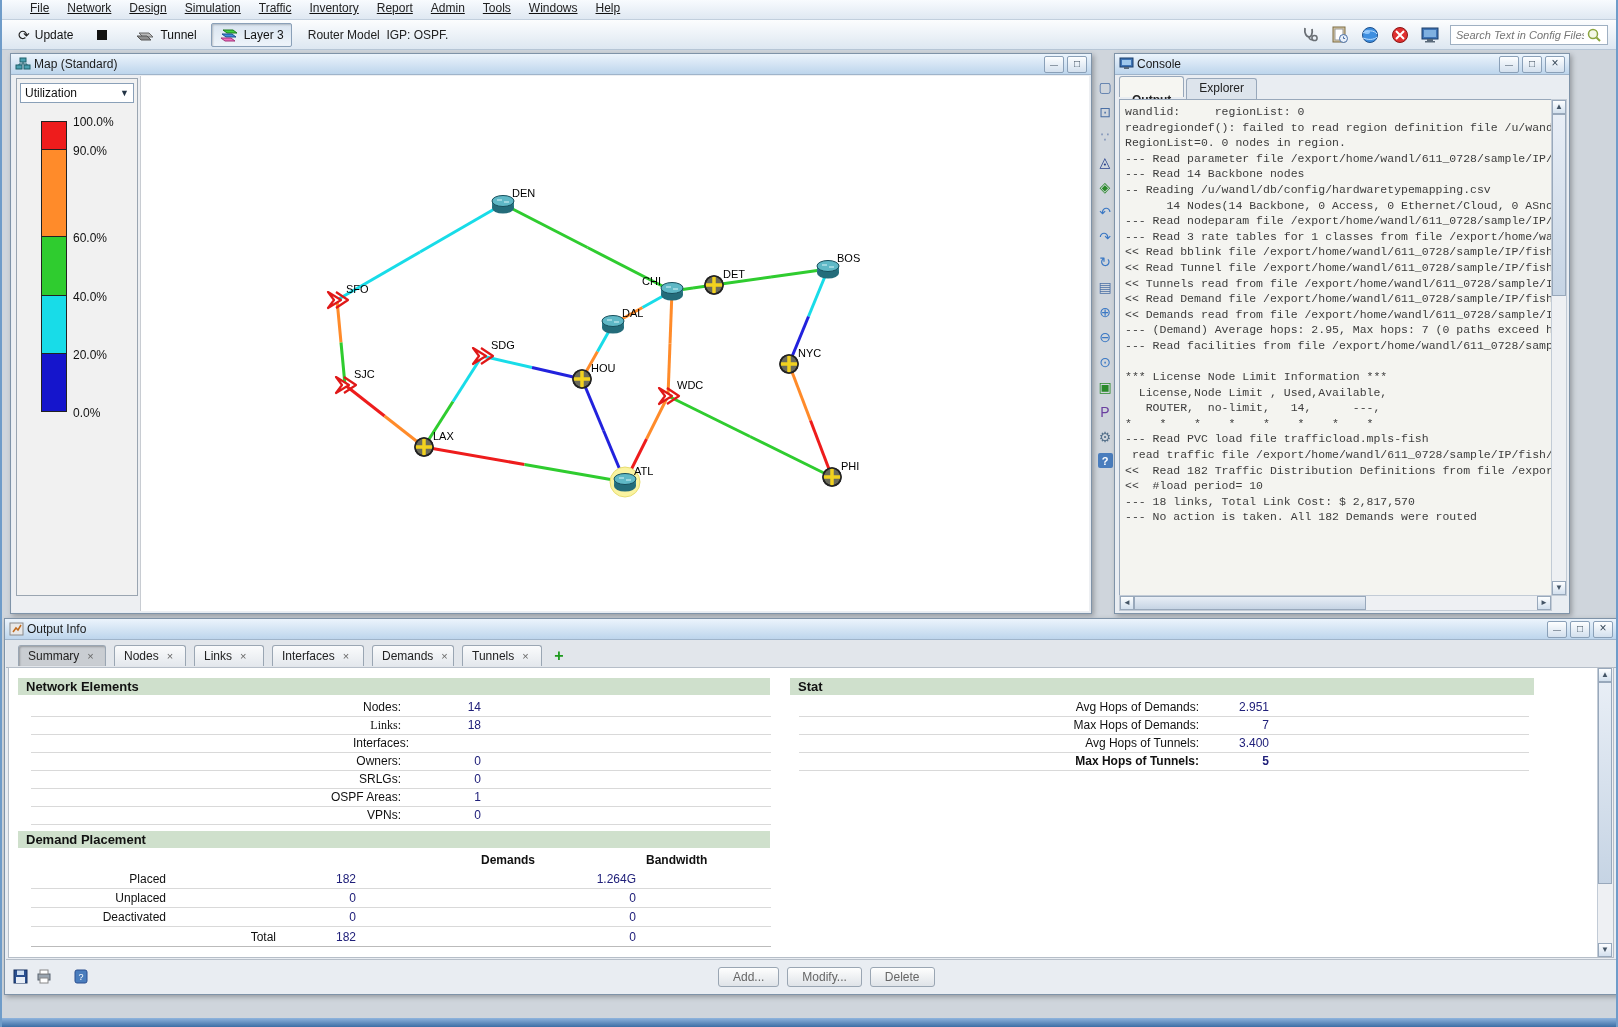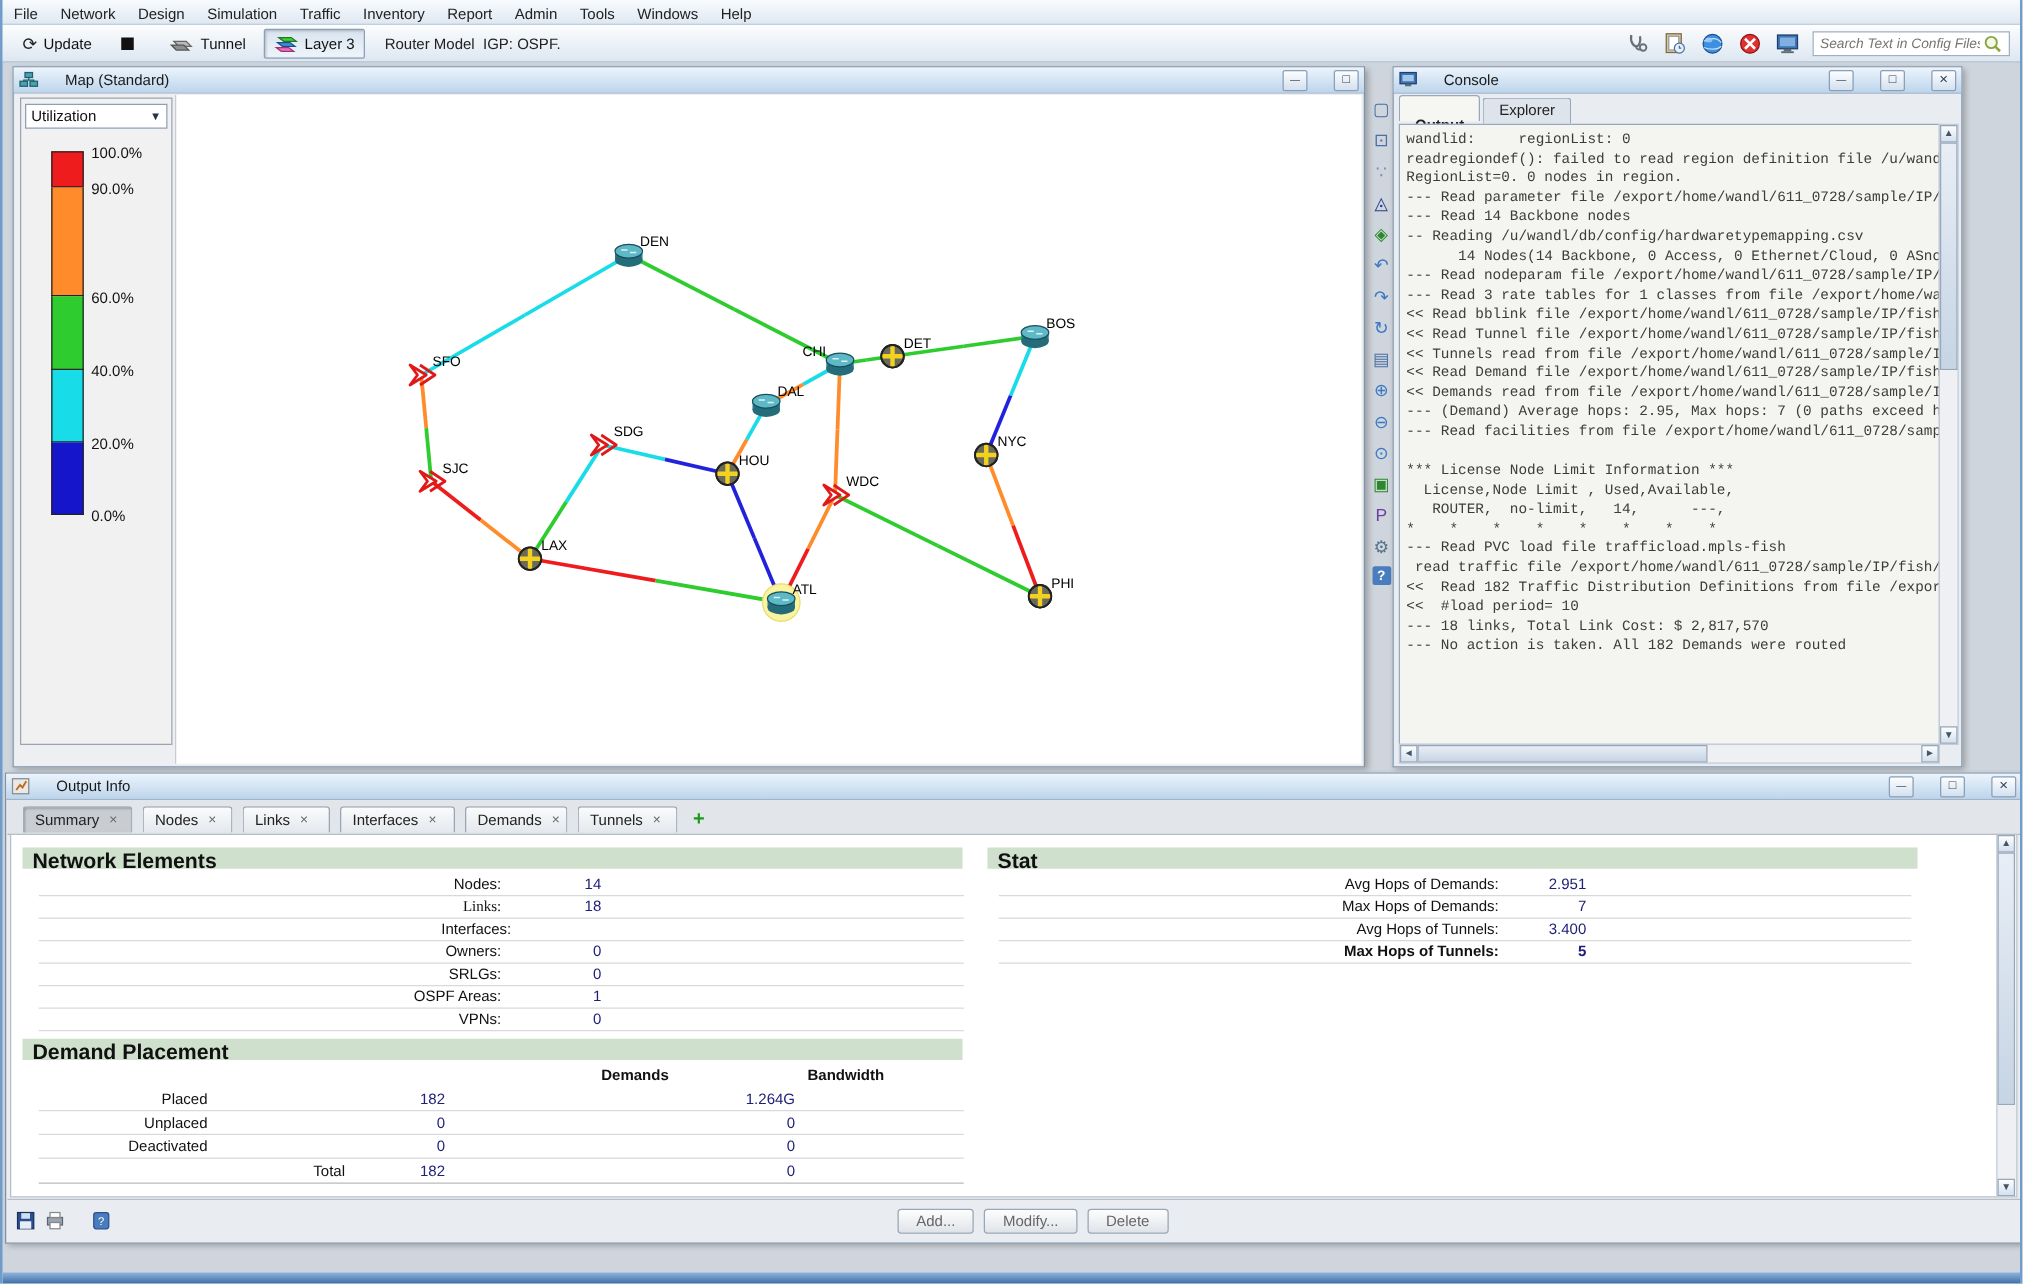--- a/index.html
+++ b/index.html
@@ -1,36 +1,36 @@
 <!DOCTYPE html>
 <html><head>
 <meta charset="utf-8">
 <style>
   html,body{margin:0;padding:0;}
   #app{position:relative;width:1618px;height:1027px;background:#cfd5dc;overflow:hidden;
        font-family:"Liberation Sans",sans-serif;font-size:12px;color:#111;
        border-left:2px solid #6f9cc9;border-right:2px solid #6f9cc9;box-sizing:border-box;}
   
-  #menu-bar{position:absolute;left:0;top:0;right:0;height:19px;display:flex;align-items:flex-end;
-            background:linear-gradient(#f8fbfe,#dfe8f2);border-bottom:1px solid #c2cfdd;padding-left:0;}
+  #menu-bar{position:absolute;left:0;top:0;right:0;height:19px;display:flex;align-items:flex-start;
+            background:linear-gradient(#f8fbfe,#dfe8f2);border-bottom:1px solid #c2cfdd;padding-left:19px;text-decoration:underline;}
   .menu-item{padding:1px 9px;color:#222;cursor:default;}
   #main-toolbar{position:absolute;left:0;top:20px;right:0;height:29px;display:flex;align-items:center;
             background:linear-gradient(#fcfdfe,#dde7f1);border-bottom:1px solid #b7c6d6;padding:0 8px;gap:6px;}
   .tbtn{display:flex;align-items:center;gap:5px;padding:3px 7px;border:1px solid transparent;border-radius:2px;}
   .tbtn.pressed{border:1px solid #8aa0b8;background:linear-gradient(#d9e4f0,#eef4fa);box-shadow:inset 1px 1px 2px rgba(0,0,0,.2);}
   .glyph{font-size:14px;line-height:14px;}
   .stop-square{width:10px;height:10px;background:#111;margin:0 14px 0 10px;}
   .router-model{white-space:pre;margin-left:10px;color:#222;}
   #toolbar-right{margin-left:auto;display:flex;align-items:center;gap:10px;}
   #search-box{display:flex;align-items:center;border:1px solid #9fb0c2;background:#fff;height:18px;padding:0 3px;width:150px;}
   #search-box input{border:none;outline:none;width:128px;font-style:italic;color:#8a8a8a;font-size:11px;
             font-family:"Liberation Sans",sans-serif;background:transparent;}
   
   .window{position:absolute;background:#e9edf2;border:1px solid #7f93a8;box-shadow:2px 2px 5px rgba(0,0,0,.28);box-sizing:border-box;}
-  .titlebar{height:20px;background:linear-gradient(#ecf4fc,#bdd5ec);display:flex;align-items:center;gap:21px;
+  .titlebar{height:20px;background:linear-gradient(#ecf4fc,#bdd5ec);display:flex;align-items:center;gap:3px;
             padding:0 4px;border-bottom:1px solid #9fb4ca;font-size:12px;color:#1a1a1a;}
   .titlebar .title{flex:0 0 auto;}
   .tb-spacer{flex:1;}
   .tb-btn{width:18px;height:15px;background:linear-gradient(#fdfeff,#d3e0ee);border:1px solid #8aa0b8;
           font-size:10px;line-height:13px;text-align:center;color:#345;border-radius:2px;}
   .tb-btn.min::before{content:"—";font-size:8px;}
   .tb-btn.max::before{content:"□";}
   .tb-btn.close::before{content:"×";font-size:12px;}
   
   #map-body{position:absolute;left:1px;top:21px;right:1px;bottom:1px;background:#edeff2;}
@@ -65,21 +65,21 @@
   
   #ni-tabbar{position:absolute;left:1px;top:21px;right:1px;height:27px;background:#e2e6eb;border-bottom:1px solid #aab6c2;}
   .ni-tab{position:absolute;top:5px;height:21px;display:flex;align-items:center;gap:8px;padding:0 9px;
         border:1px solid #9aa6b3;border-bottom:none;background:linear-gradient(#fafbfc,#e4e8ed);
         border-radius:3px 3px 0 0;font-size:12px;color:#222;box-sizing:border-box;}
   .ni-tab.active{background:#c9cdd2;box-shadow:inset 1px 1px 2px rgba(0,0,0,.25);}
   .tab-x{color:#666;font-size:11px;}
   .ni-plus{position:absolute;top:7px;width:18px;height:18px;color:#1d9a1d;font-weight:bold;font-size:16px;
         text-align:center;line-height:17px;}
   #ni-content{position:absolute;left:3px;top:48px;right:3px;bottom:36px;background:#fff;border:1px solid #b6bec8;overflow:hidden;}
-  .sect-header{position:absolute;height:17px;background:#cfe0cc;font-weight:bold;font-size:17px;
+  .sect-header{position:absolute;height:17px;background:#cfe0cc;font-weight:bold;font-size:13px;
         padding:1px 0 0 8px;box-sizing:border-box;color:#111;}
   .info-row{position:absolute;height:18px;border-bottom:1px solid #d9d9d9;}
   .row-label{position:absolute;top:2px;text-align:right;color:#111;}
   .row-value{position:absolute;top:2px;text-align:right;color:#20207a;}
   .col-head{position:absolute;top:2px;font-weight:bold;color:#111;}
   #ni-footer{position:absolute;left:1px;right:1px;bottom:1px;height:33px;background:#e9edf2;border-top:1px solid #b6bec8;
         display:flex;align-items:center;padding:0 6px;gap:6px;}
   .foot-btn{border:1px solid #9aa6b3;border-radius:3px;background:linear-gradient(#fefefe,#dfe3e8);
         color:#666;font-size:12px;padding:2px 14px;font-family:"Liberation Sans",sans-serif;}
   #foot-btns{position:absolute;left:712px;display:flex;gap:8px;}

